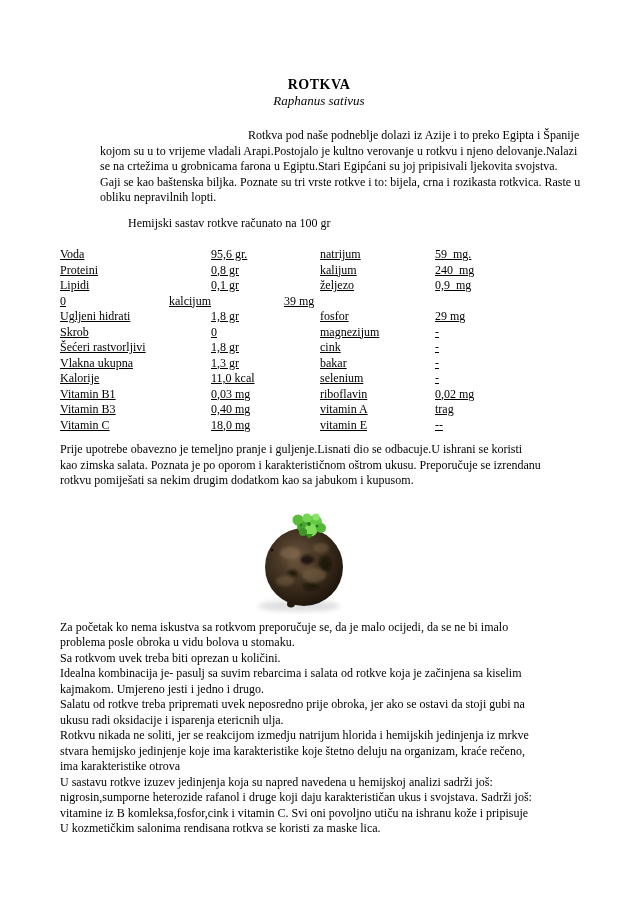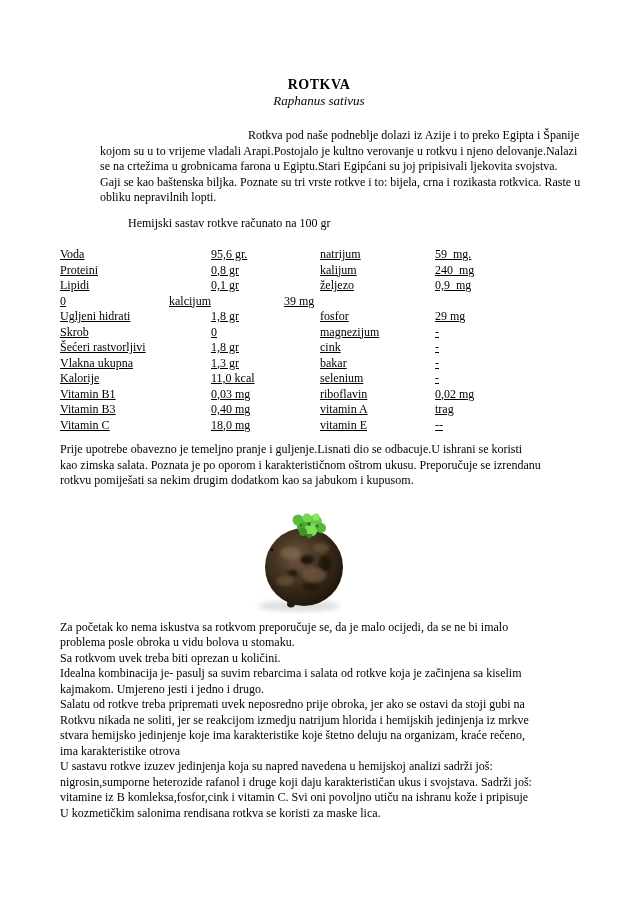--- a/index.html
+++ b/index.html
@@ -210,20 +210,21 @@
     </svg>
   </div>
 
   <div class="para notes">
       <div class="line">Za početak ko nema iskustva sa rotkvom preporučuje se, da je malo ocijedi, da se ne bi imalo</div>
       <div class="line">problema posle obroka u vidu bolova u stomaku.</div>
       <div class="line">Sa rotkvom uvek treba biti oprezan u količini.</div>
       <div class="line">Idealna kombinacija je- pasulj sa suvim rebarcima i salata od rotkve koja je začinjena sa kiselim</div>
       <div class="line">kajmakom. Umjereno jesti i jedno i drugo.</div>
       <div class="line">Salatu od rotkve treba pripremati uvek neposredno prije obroka, jer ako se ostavi da stoji gubi na</div>
+      <div class="line">ukusu radi oksidacije i isparenja etericnih ulja.</div>
       <div class="line">Rotkvu nikada ne soliti, jer se reakcijom izmedju natrijum hlorida i hemijskih jedinjenja iz mrkve</div>
       <div class="line">stvara hemijsko jedinjenje koje ima karakteristike koje štetno deluju na organizam, kraće rečeno,</div>
       <div class="line">ima karakteristike otrova</div>
       <div class="line">U sastavu rotkve izuzev jedinjenja koja su napred navedena u hemijskoj analizi sadrži još:</div>
       <div class="line">nigrosin,sumporne heterozide rafanol i druge koji daju karakterističan ukus i svojstava. Sadrži još:</div>
       <div class="line">vitamine iz B komleksa,fosfor,cink i vitamin C. Svi oni povoljno utiču na ishranu kože i pripisuje</div>
       <div class="line">U kozmetičkim salonima rendisana rotkva se koristi za maske lica.</div>
     </div>
 
 </div>

